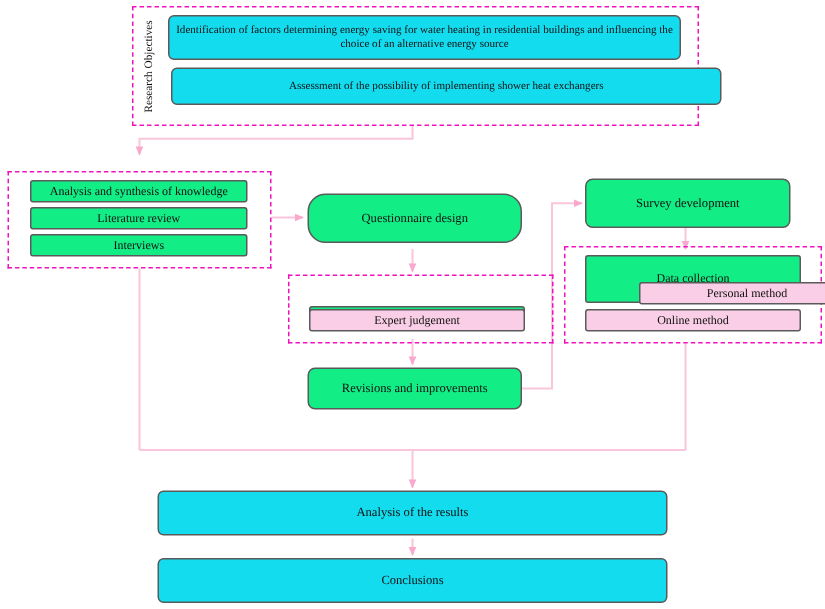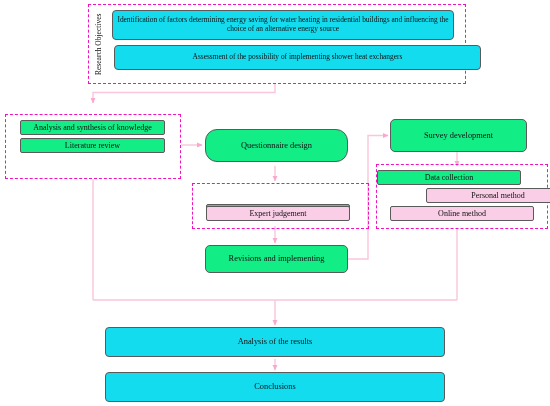--- a/index.html
+++ b/index.html
@@ -122,20 +122,23 @@
   </div>
 
   <div class="node green-sq" style="left:20px; top:120px; width:145px; height:15px; font-size:8px;">
     <span>Analysis and synthesis of knowledge</span>
   </div>
 
   <div class="node green-sq" style="left:20px; top:138px; width:145px; height:15px; font-size:8px;">
     <span>Literature review</span>
   </div>
 
+  <div class="node green-sq" style="left:20px; top:156px; width:145px; height:15px; font-size:8px;">
+    <span>Interviews</span>
+  </div>
 
   <div class="node green" style="left:205px; top:129px; width:143px; height:33px; font-size:8.4px;border-radius:12px;">
     <span>Questionnaire design</span>
   </div>
 
   <div class="group" style="left:192px; top:183px; width:177px; height:46px;">
   </div>
 
   <div class="node green-sq" style="left:206px; top:204px; width:144px; height:15px; font-size:8px;">
     <span>Pilot study</span>
@@ -145,34 +148,34 @@
     <span>Expert judgement</span>
   </div>
 
   <div class="node green" style="left:390px; top:119px; width:137px; height:33px; font-size:8.4px;">
     <span>Survey development</span>
   </div>
 
   <div class="group" style="left:376px; top:164px; width:172px; height:65px;">
   </div>
 
-  <div class="node green-sq" style="left:377px; top:170px; width:144px; height:15px; font-size:8px;">
+  <div class="node green-sq" style="left:390px; top:170px; width:144px; height:32px; font-size:8px;">
     <span>Data collection</span>
   </div>
 
   <div class="node pink-sq" style="left:390px; top:188px; width:144px; height:15px; font-size:8px;margin-left:36px;">
     <span>Personal method</span>
   </div>
 
   <div class="node pink-sq" style="left:390px; top:206px; width:144px; height:15px; font-size:8px;">
     <span>Online method</span>
   </div>
 
   <div class="node green" style="left:205px; top:245px; width:143px; height:28px; font-size:8.4px;">
-    <span>Revisions and implementing</span>
+    <span>Revisions and improvements</span>
   </div>
 
   <div class="node cyan" style="left:105px; top:327px; width:340px; height:30px; font-size:8.4px;text-align:center;">
     <span>Analysis of the results</span>
   </div>
 
   <div class="node cyan" style="left:105px; top:372px; width:340px; height:30px; font-size:8.4px;">
     <span>Conclusions</span>
   </div>
 

